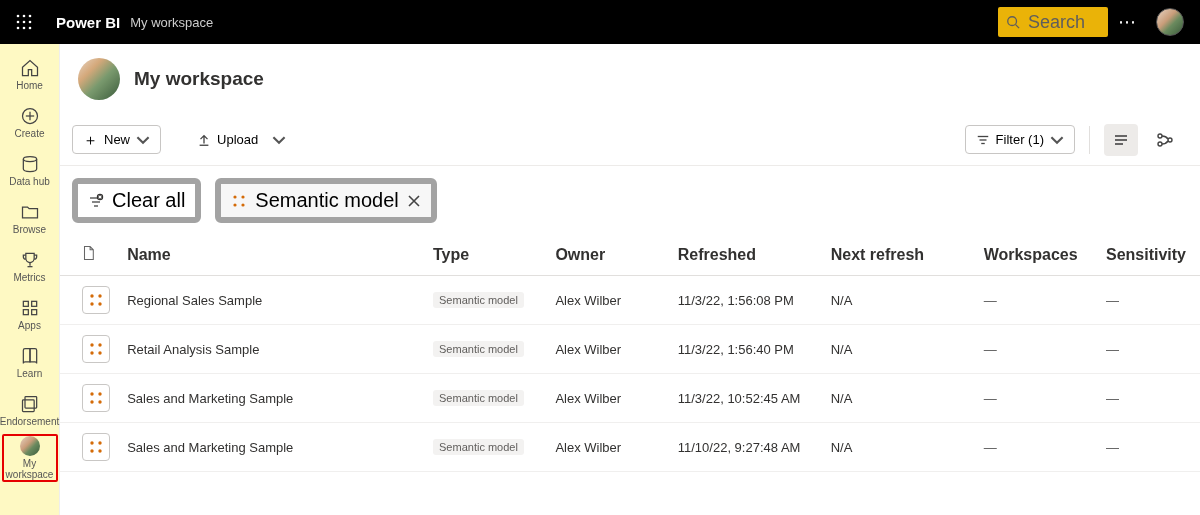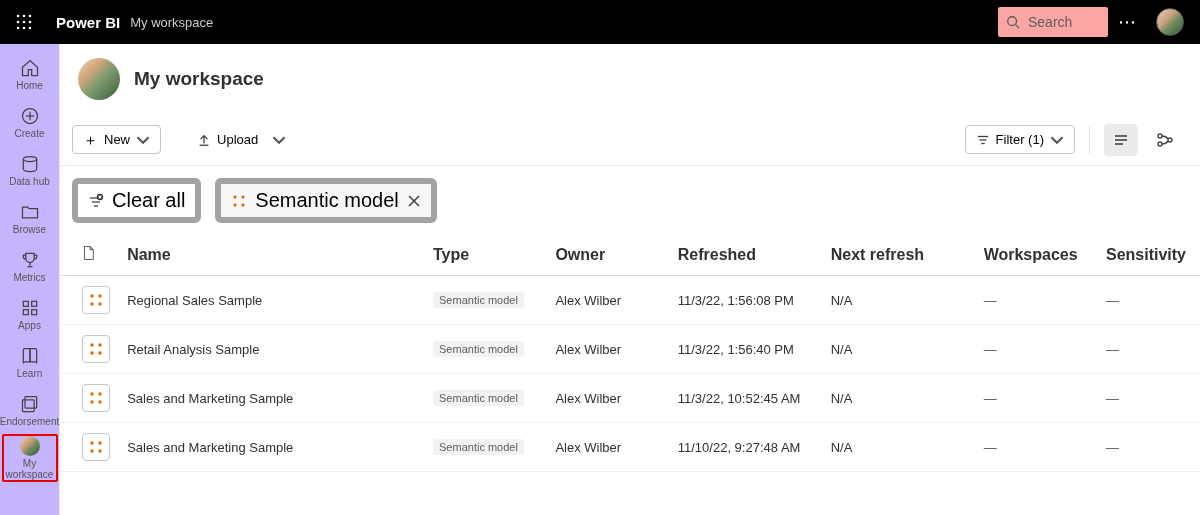--- a/index.html
+++ b/index.html
@@ -5,28 +5,28 @@
   * { box-sizing: border-box; margin: 0; padding: 0; }
   html, body { width: 1200px; height: 515px; font-family: "Segoe UI", Arial, sans-serif; font-size: 13px; color: #323130; background: #fff; overflow: hidden; }
   
   
   .topbar { height: 44px; background: #000; color: #fff; display: flex; align-items: center; padding: 0 8px; }
   .waffle { width: 32px; height: 32px; display: flex; align-items: center; justify-content: center; }
   .waffle svg { width: 16px; height: 16px; }
   .brand { font-weight: 600; font-size: 15px; margin-left: 16px; }
   .brand-sub { font-size: 13px; margin-left: 10px; color: #ccc; }
   .top-spacer { flex: 1; }
-  .search-box { display: flex; align-items: center; background: #fca5a5; color: #605e5c; width: 110px; height: 30px; border-radius: 2px; padding: 0 8px; font-size: 14px; }
+  .search-box { display: flex; align-items: center; background: #eab308; color: #605e5c; width: 110px; height: 30px; border-radius: 2px; padding: 0 8px; font-size: 18px; }
   .search-box svg { width: 14px; height: 14px; margin-right: 8px; }
   .top-overflow { width: 40px; display: flex; align-items: center; justify-content: center; color: #fff; font-size: 18px; letter-spacing: 2px; }
   .avatar { width: 28px; height: 28px; border-radius: 50%; margin: 0 8px; background: linear-gradient(135deg,#e8d5c4 0%, #c99d7a 40%, #6a8a5e 60%, #3a5a3a 100%); border: 1px solid #555; }
   
   
   .shell { display: flex; height: calc(100% - 44px); }
-  .rail { width: 60px; background: #c4b5fd; border-right: 1px solid #eee; display: flex; flex-direction: column; align-items: center; padding-top: 6px; }
+  .rail { width: 60px; background: #fef9c3; border-right: 1px solid #eee; display: flex; flex-direction: column; align-items: center; padding-top: 6px; }
   .rail-item { width: 56px; height: 48px; display: flex; flex-direction: column; align-items: center; justify-content: center; font-size: 10px; color: #555; cursor: pointer; }
   .rail-item svg { width: 20px; height: 20px; margin-bottom: 2px; stroke: #444; fill: none; stroke-width: 1.5; }
   .rail-item.selected { border: 2px solid #e60000; border-radius: 2px; }
   .rail-avatar { width: 20px; height: 20px; border-radius: 50%; background: linear-gradient(135deg,#e8d5c4 0%, #c99d7a 40%, #6a8a5e 60%, #3a5a3a 100%); margin-bottom: 2px; }
   .rail-label { line-height: 1.1; text-align: center; }
   
   
   .main { flex: 1; display: flex; flex-direction: column; overflow: hidden; }
   .ws-header { display: flex; align-items: center; padding: 14px 18px; gap: 14px; }
   .ws-avatar { width: 42px; height: 42px; border-radius: 50%; background: linear-gradient(135deg,#e8d5c4 0%, #d4a87a 30%, #7a9a6e 55%, #3a5a3a 100%); }

